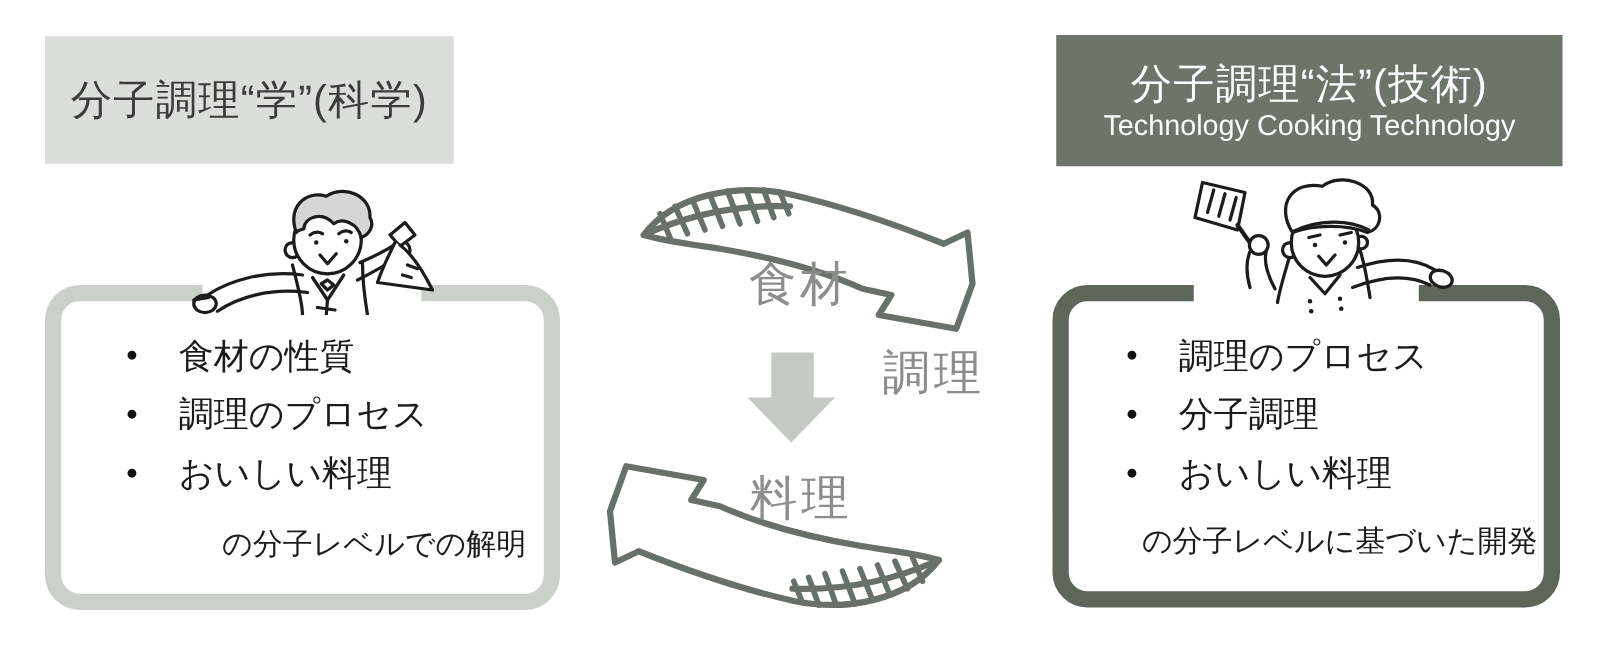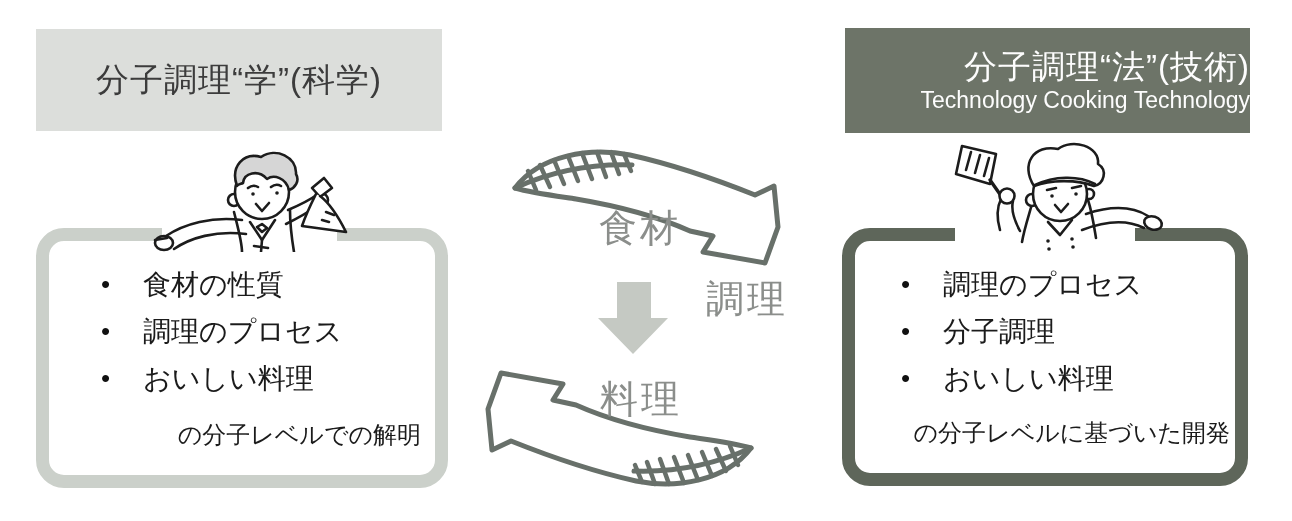--- a/index.html
+++ b/index.html
@@ -1,22 +1,22 @@
 <!DOCTYPE html>
 <html><head>
 <meta charset="utf-8">
 <style>
   html,body{margin:0;padding:0;background:#ffffff;}
   body{font-family:"Liberation Sans","DejaVu Sans",sans-serif;}
   .stage{position:relative;width:1292px;height:521px;background:#ffffff;overflow:hidden;}
 
   
   .hdr{position:absolute;display:flex;flex-direction:column;align-items:center;justify-content:center;text-align:center;}
-  .hdr-left{left:36px;top:29px;width:406px;height:102px;background:#dcdedb;color:#3c3c3c;}
-  .hdr-right{left:845px;top:28px;width:405px;height:105px;background:#6d7468;color:#fdfdfd;align-items:flex-end;}
+  .hdr-left{left:36px;top:29px;width:327px;height:102px;background:#dcdedb;color:#3c3c3c;}
+  .hdr-right{left:845px;top:28px;width:405px;height:105px;background:#6d7468;color:#fdfdfd;}
   .hdr .jp{font-size:33px;letter-spacing:1px;line-height:1.25;}
   .hdr .en{font-size:23px;line-height:1.2;}
 
   
   .cbox{position:absolute;border-radius:28px;background:#ffffff;box-sizing:border-box;}
   .cbox-left{left:36px;top:228px;width:412px;height:260px;border:13px solid #cbd0ca;}
   .cbox-right{left:842px;top:228px;width:406px;height:258px;border:13px solid #5e665a;}
   .border-gap{position:absolute;height:17px;top:226px;background:#ffffff;}
   .gap-left{left:162px;width:175px;}
   .gap-right{left:955px;width:180px;}

